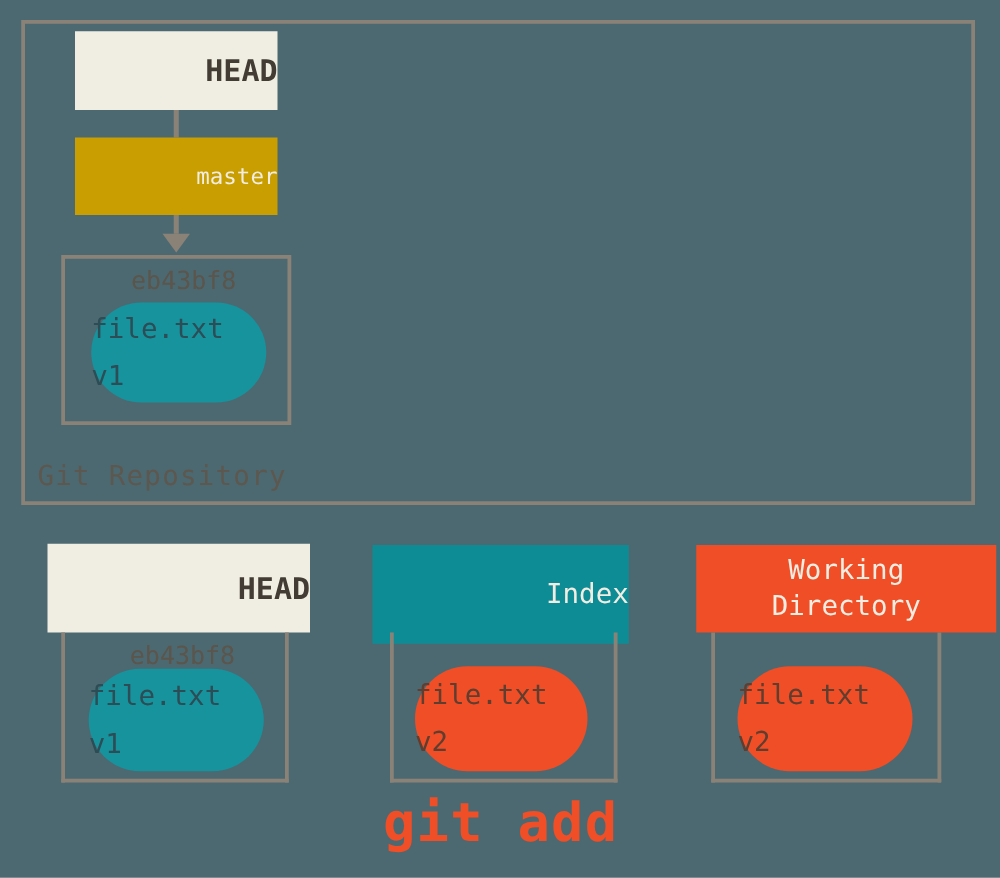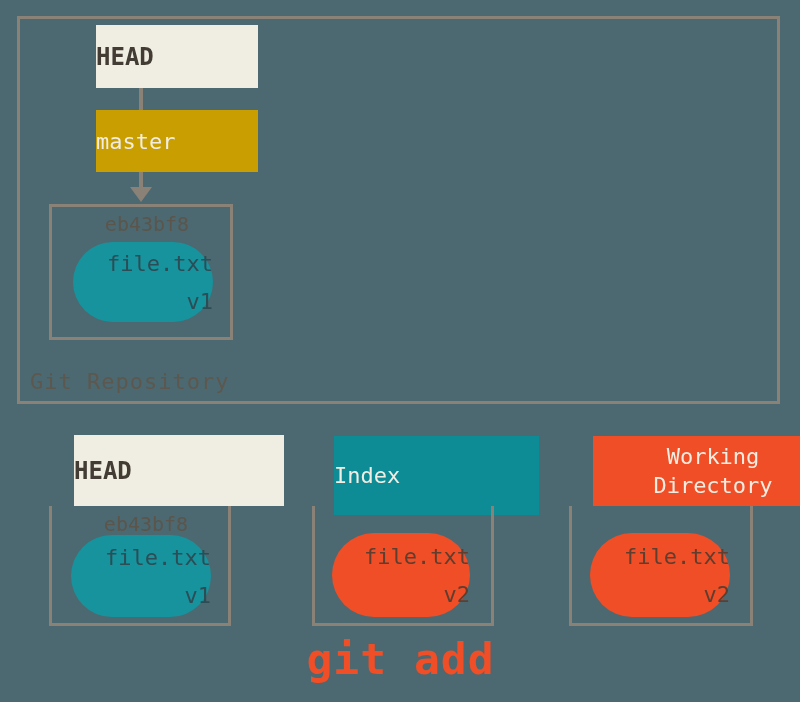--- a/index.html
+++ b/index.html
@@ -18,55 +18,55 @@
     border:3px solid var(--border,#8B8277);
     box-sizing:border-box;
     text-decoration:underline;
   }
   .repo-label{
     left:10px;bottom:7px;
     font-size:22px;letter-spacing:1px;
     color:var(--grayLabel,#5D584F);
   }
   .header-box{
-    display:flex;align-items:center;justify-content:flex-start;
-    text-align:center;box-sizing:border-box;margin-left:36px;
+    display:flex;align-items:center;justify-content:flex-end;
+    text-align:center;box-sizing:border-box;
   }
   .head-top{
     left:60px;top:25px;width:162px;height:63px;
     background:var(--paper,#F0EEE2);
     color:var(--ink,#423C34);
     font-size:24px;font-weight:700;
   }
   .master-box{
     left:60px;top:110px;width:162px;height:62px;
     background:var(--gold,#C89E00);
     color:var(--light,#F1EDE3);
-    font-size:22px;
+    font-size:18px;
   }
   .connector{width:4px;background:var(--border,#8B8277);}
   .line1{left:139px;top:88px;height:22px;}
   .line2{left:139px;top:172px;height:15px;}
   .arrow-head{
     left:130px;top:187px;width:0;height:0;
     border-left:11px solid transparent;
     border-right:11px solid transparent;
     border-top:15px solid var(--border,#8B8277);
   }
   .commit-box{
     left:49px;top:204px;width:184px;height:136px;
     border:3px solid var(--border,#8B8277);
     box-sizing:border-box;
   }
   .commit-id{
     left:0;right:0;top:5px;text-align:center;
     font-size:20px;color:var(--commitId,#5B554C);padding-left:12px;
   }
   .blob{
-    display:flex;flex-direction:column;align-items:flex-end;justify-content:center;
+    display:flex;flex-direction:column;align-items:flex-start;justify-content:center;
     font-size:22px;line-height:27px;text-align:center;
     box-sizing:border-box;
     gap:11px;
   }
   .blob.teal{background:var(--tealBlob,#17939E);color:var(--tealText,#2C4D55);}
   .blob.orange{background:var(--orange,#F04E26);color:var(--orangeText,#5F3D2F);}
   .blob-top{left:21px;top:35px;width:140px;height:80px;border-radius:40px;}
 
   
   .col-header{font-size:22px;color:var(--light,#F1EDE3);}

